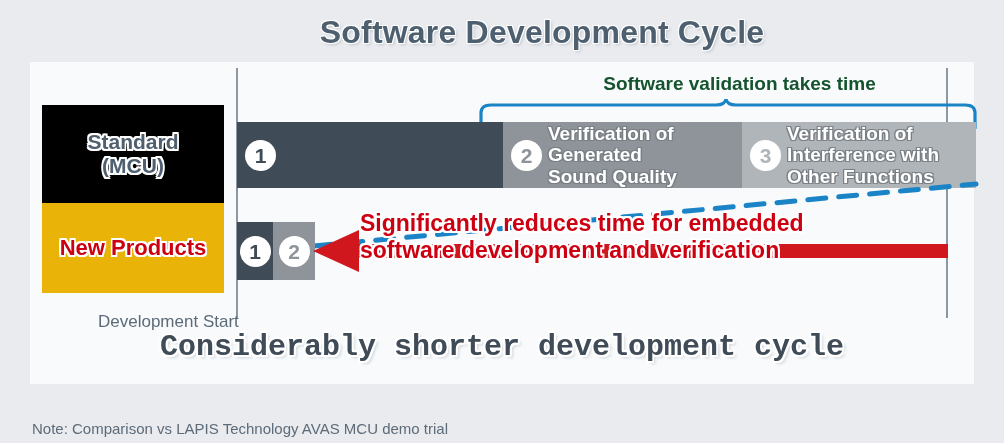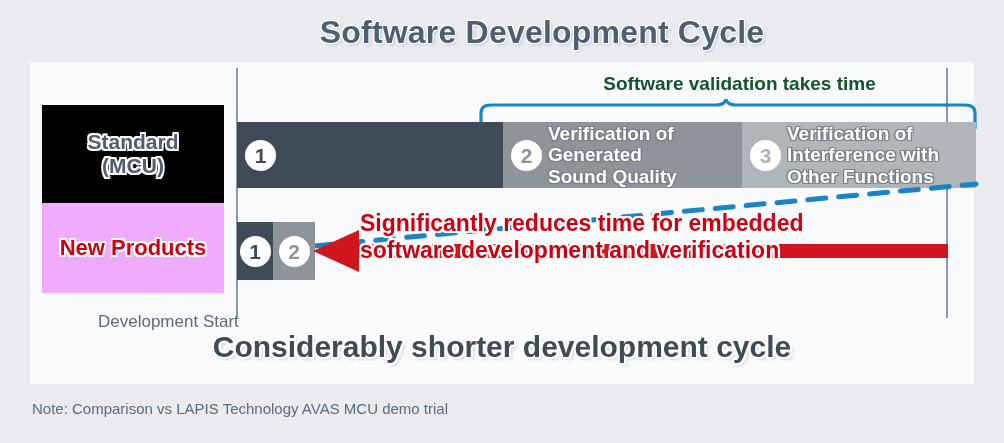--- a/index.html
+++ b/index.html
@@ -73,21 +73,21 @@
     font-size: 21px;
     color: #4e6070;
     text-shadow: 1.6px 1.6px 0 #fff, -1.6px -1.6px 0 #fff,
                  1.6px -1.6px 0 #fff, -1.6px 1.6px 0 #fff,
                  0 1.6px 0 #fff, 0 -1.6px 0 #fff,
                  1.6px 0 0 #fff, -1.6px 0 0 #fff;
   }
   #cat-new {
     top: 141px;
     height: 90px;
-    background: #f0abfc;
+    background: #eab308;
     font-size: 22px;
     color: #cc0011;
     text-shadow: 1.6px 1.6px 0 #fff, -1.6px -1.6px 0 #fff,
                  1.6px -1.6px 0 #fff, -1.6px 1.6px 0 #fff,
                  0 1.6px 0 #fff, 0 -1.6px 0 #fff,
                  1.6px 0 0 #fff, -1.6px 0 0 #fff;
   }
 
   
   .phase {
@@ -236,27 +236,28 @@
     width: 944px;
     text-align: center;
     font-size: 30px;
     font-weight: bold;
     color: #3f4b57;
     text-shadow: 1.8px 1.8px 0 #fff, -1.8px -1.8px 0 #fff,
                  1.8px -1.8px 0 #fff, -1.8px 1.8px 0 #fff,
                  0 1.8px 0 #fff, 0 -1.8px 0 #fff,
                  1.8px 0 0 #fff, -1.8px 0 0 #fff,
                  3px 3px 3px rgba(150,160,170,0.4);
+    font-family: Liberation Mono, monospace;
   }
 
   
   #footnote {
     position: absolute;
     left: 32px;
-    top: 400px;
+    top: 420px;
     font-size: 15px;
     color: #5d6b79;
   }
 </style>
 </head>
 <body>
 
 <div id="page-title">Software Development Cycle</div>
 
 <div id="panel">

